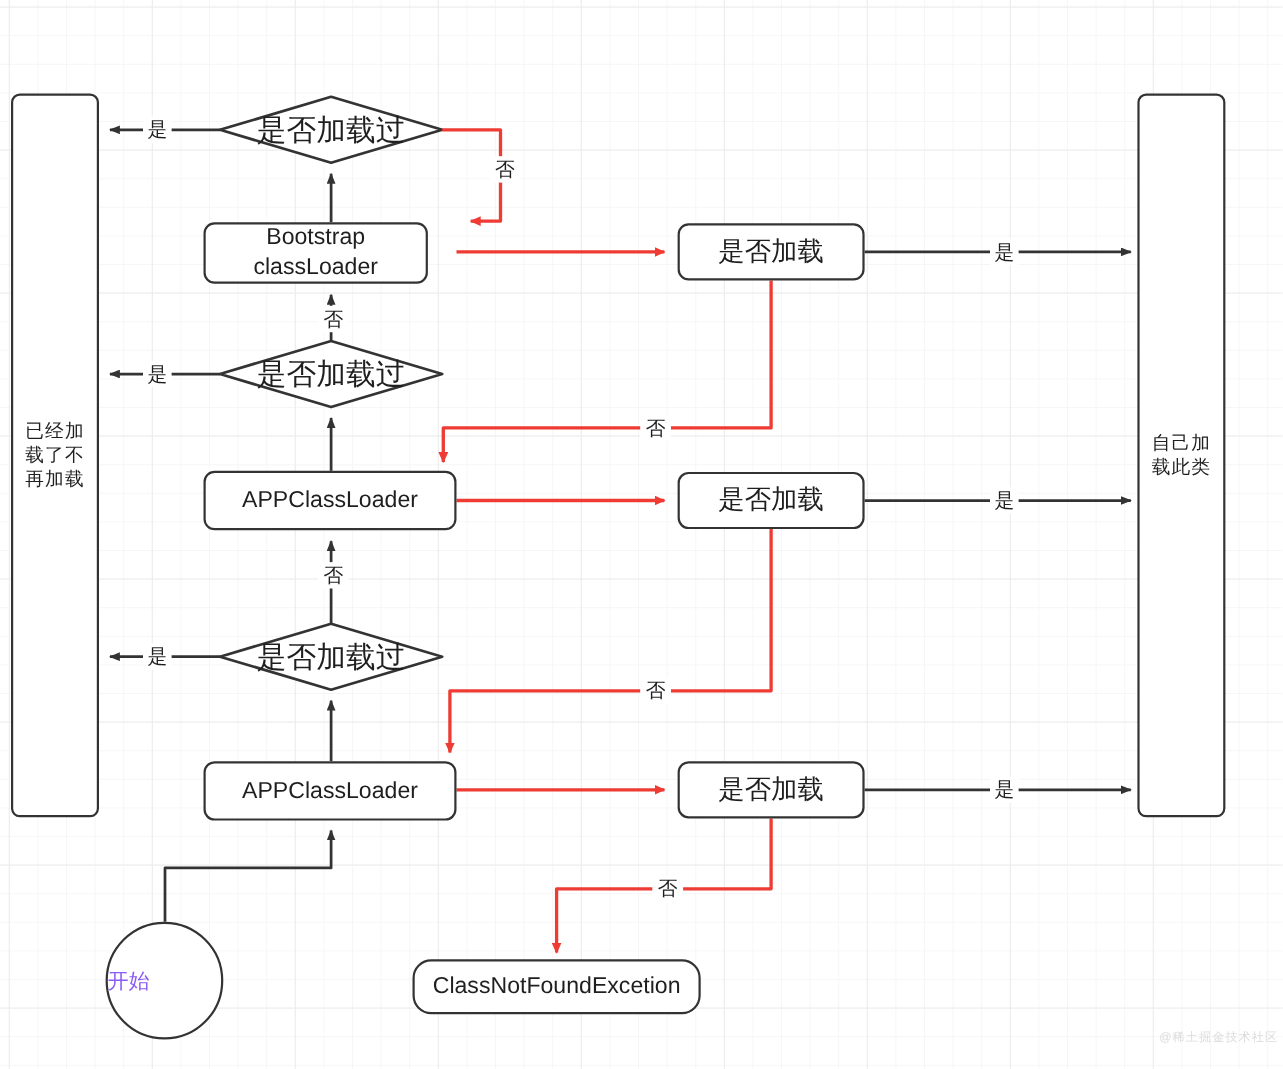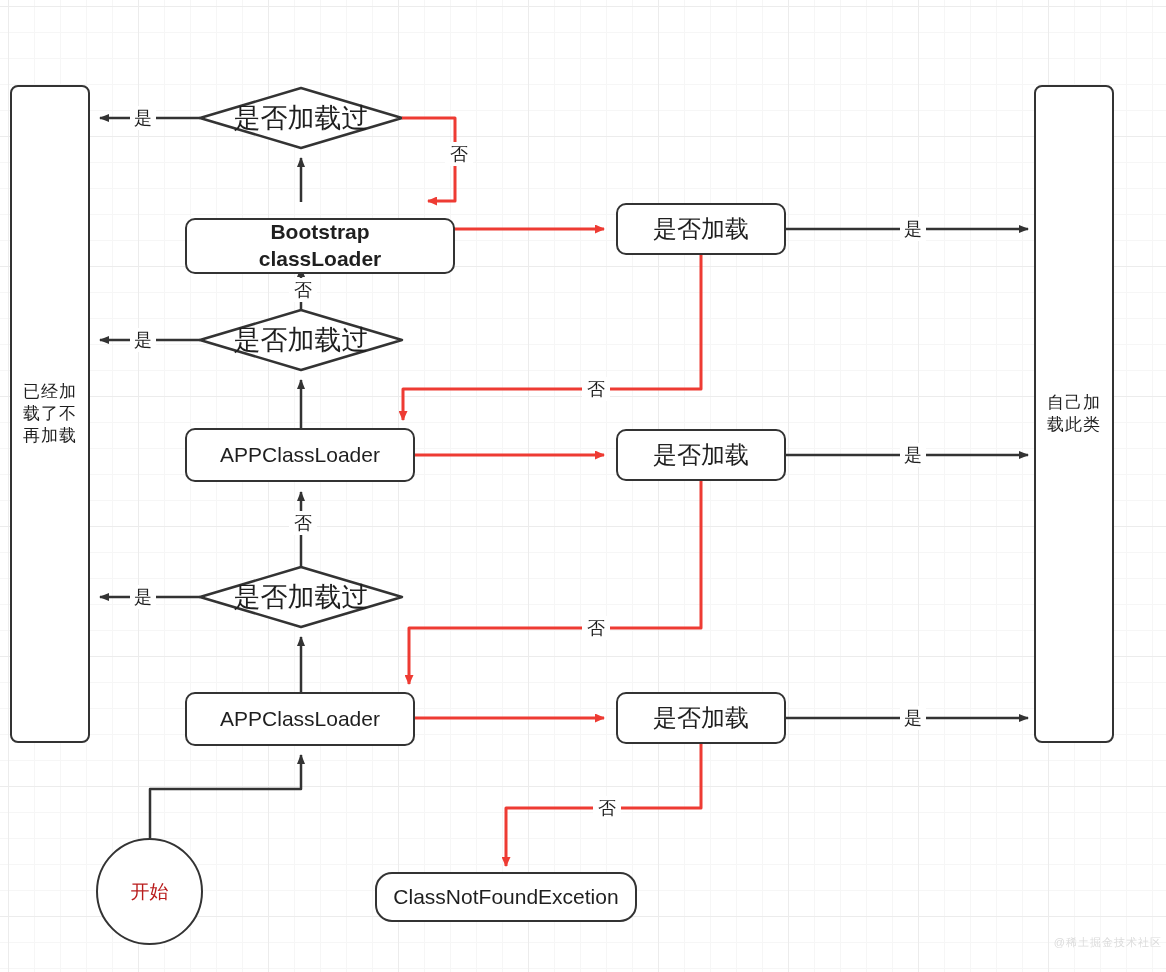--- a/index.html
+++ b/index.html
@@ -48,22 +48,22 @@
   }
   .lbl-wrap{white-space:normal;}
   .proc{font-size:21px;}
   .proc-sm{font-size:24px;}
   .circle{
     position:absolute;
     box-sizing:border-box;
     border:2.5px solid #333333;
     border-radius:50%;
     background:#ffffff;
-    display:flex;align-items:center;justify-content:center;
-    font-size:19px;color:#b91c1c;
+    display:flex;align-items:center;justify-content:flex-start;
+    font-size:19px;color:#8b5cf6;
   }
   .diamond-txt{
     position:absolute;
     display:flex;align-items:center;justify-content:center;
     font-size:27px;color:#1f1f1f;
     pointer-events:none;
   }
   .edge-label{
     position:absolute;
     font-size:18px;
@@ -143,21 +143,21 @@
   </div>
 
   <div class="node tall" style="left:1034px;top:85px;width:80px;height:658px;">
     <span class="lbl-wrap">自己加载此类</span>
   </div>
 
   <div class="diamond-txt" style="left:200px;top:98px;width:202px;height:40px;">是否加载过</div>
   <div class="diamond-txt" style="left:200px;top:320px;width:202px;height:40px;">是否加载过</div>
   <div class="diamond-txt" style="left:200px;top:577px;width:202px;height:40px;">是否加载过</div>
 
-  <div class="node proc" style="left:185px;top:218px;width:270px;height:56px;flex-direction:column;font-weight:bold;">
+  <div class="node proc" style="left:185px;top:202px;width:204px;height:56px;flex-direction:column;">
     <span>Bootstrap</span>
     <span>classLoader</span>
   </div>
 
   <div class="node proc" style="left:185px;top:428px;width:230px;height:54px;">
     <span>APPClassLoader</span>
   </div>
 
   <div class="node proc" style="left:185px;top:692px;width:230px;height:54px;">
     <span>APPClassLoader</span>

